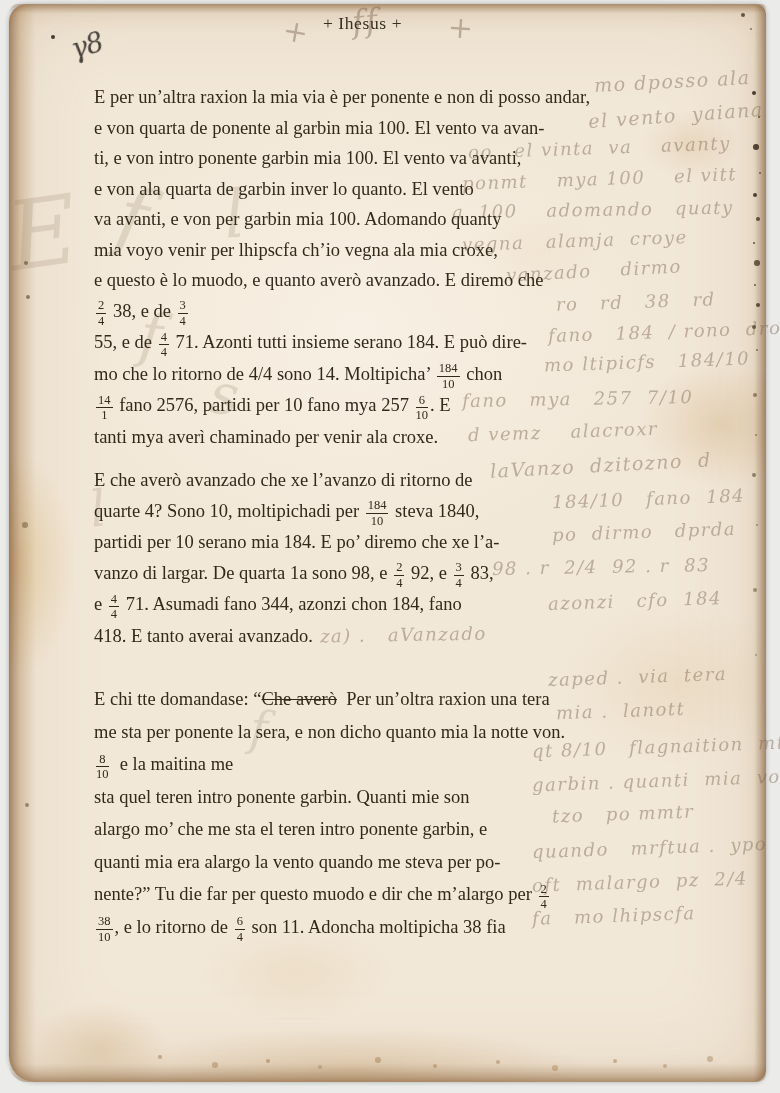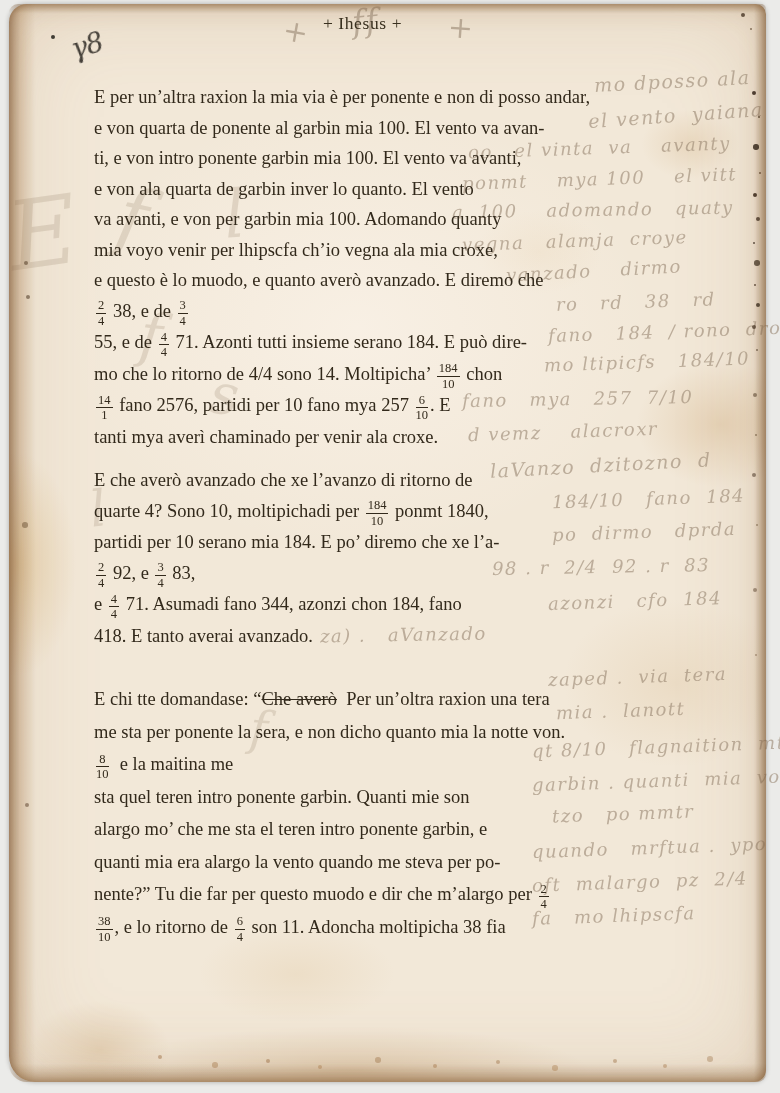--- a/index.html
+++ b/index.html
@@ -152,23 +152,23 @@
         <div class="tline"><span>mia voyo venir per lhipscfa ch’io vegna ala mia croxe,</span></div>
         <div class="tline"><span>e questo è lo muodo, e quanto averò avanzado. E diremo che</span></div>
         <div class="tline"><span class="frac"><span class="fn">2</span><span class="fd">4</span></span><span> 38, e de </span><span class="frac"><span class="fn">3</span><span class="fd">4</span></span></div>
         <div class="tline"><span>55, e de </span><span class="frac"><span class="fn">4</span><span class="fd">4</span></span><span> 71. Azonti tutti insieme serano 184. E può dire-</span></div>
         <div class="tline"><span>mo che lo ritorno de 4/4 sono 14. Moltipicha’ </span><span class="frac"><span class="fn">184</span><span class="fd">10</span></span><span> chon</span></div>
         <div class="tline"><span class="frac"><span class="fn">14</span><span class="fd">1</span></span><span> fano 2576, partidi per 10 fano mya 257 </span><span class="frac"><span class="fn">6</span><span class="fd">10</span></span><span>. E</span></div>
         <div class="tline"><span>tanti mya averì chaminado per venir ala croxe.</span></div>
       </div>
       <div class="tpara">
         <div class="tline"><span>E che averò avanzado che xe l’avanzo di ritorno de</span></div>
-        <div class="tline"><span>quarte 4? Sono 10, moltipichadi per </span><span class="frac"><span class="fn">184</span><span class="fd">10</span></span><span> ponmt 1840,</span></div>
+        <div class="tline"><span>quarte 4? Sono 10, moltipichadi per </span><span class="frac"><span class="fn">184</span><span class="fd">10</span></span><span> steva 1840,</span></div>
         <div class="tline"><span>partidi per 10 serano mia 184. E po’ diremo che xe l’a-</span></div>
-        <div class="tline"><span class="frac"><span class="fn">2</span><span class="fd">4</span></span><span> 92, e </span><span class="frac"><span class="fn">3</span><span class="fd">4</span></span><span> 83,</span></div>
+        <div class="tline"><span>vanzo di largar. De quarta 1a sono 98, e </span><span class="frac"><span class="fn">2</span><span class="fd">4</span></span><span> 92, e </span><span class="frac"><span class="fn">3</span><span class="fd">4</span></span><span> 83,</span></div>
         <div class="tline"><span>e </span><span class="frac"><span class="fn">4</span><span class="fd">4</span></span><span> 71. Asumadi fano 344, azonzi chon 184, fano</span></div>
         <div class="tline"><span>418. E tanto averai avanzado.</span></div>
       </div>
       <div class="tpara">
         <div class="tline"><span>E chi tte domandase: “</span><span class="strike">Che averò</span><span>  Per un’oltra raxion una tera</span></div>
         <div class="tline"><span>me sta per ponente la sera, e non dicho quanto mia la notte von.</span></div>
         <div class="tline"><span class="frac"><span class="fn">8</span><span class="fd">10</span></span><span>  e la maitina me</span></div>
         <div class="tline"><span>sta quel teren intro ponente garbin. Quanti mie son</span></div>
         <div class="tline"><span>alargo mo’ che me sta el teren intro ponente garbin, e</span></div>
         <div class="tline"><span>quanti mia era alargo la vento quando me steva per po-</span></div>

